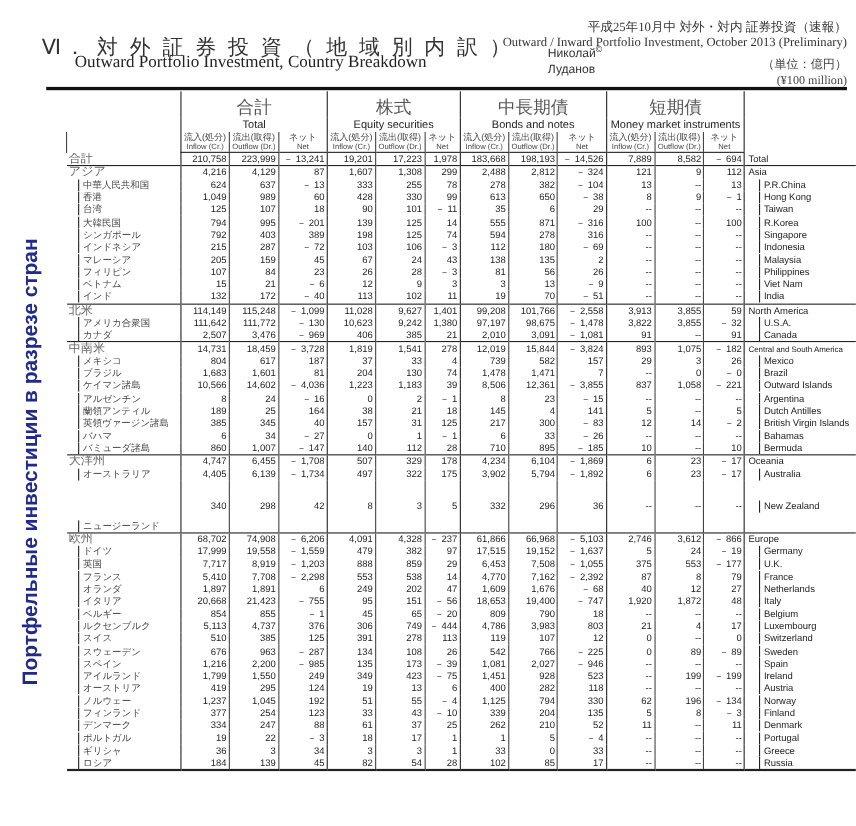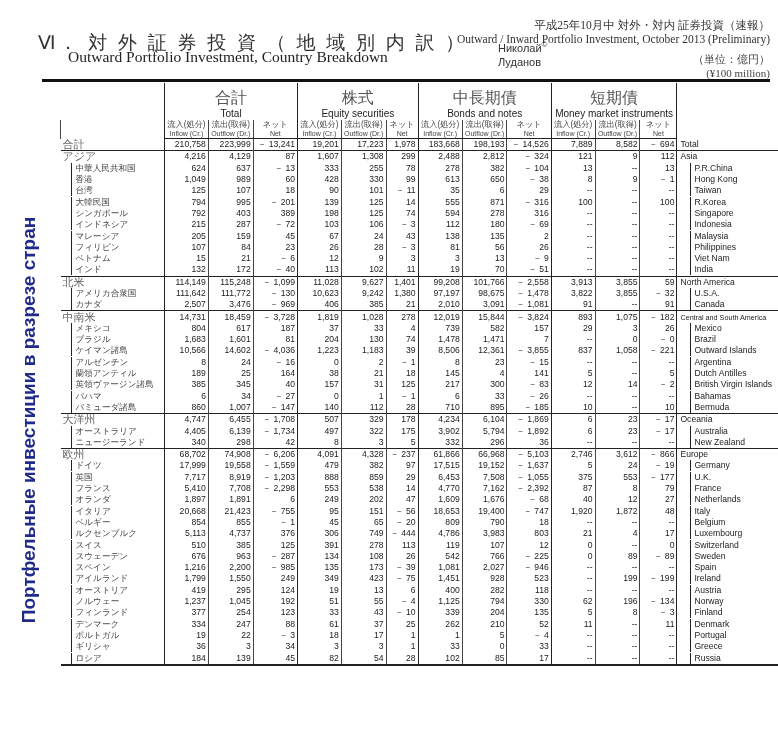--- a/index.html
+++ b/index.html
@@ -363,21 +363,21 @@
         <td class="num">--</td>
         <td class="num">91</td>
         <td class="en" style="border-left: 1.5px solid rgb(34, 34, 34);"><span>Canada</span></td>
       </tr>
       <tr class="region">
         <td class="lbl">中南米</td>
         <td class="num gl">14,731</td>
         <td class="num">18,459</td>
         <td class="num">－ 3,728</td>
         <td class="num gl">1,819</td>
-        <td class="num">1,028</td>
+        <td class="num">1,541</td>
         <td class="num">278</td>
         <td class="num gl">12,019</td>
         <td class="num">15,844</td>
         <td class="num">－ 3,824</td>
         <td class="num gl">893</td>
         <td class="num">1,075</td>
         <td class="num">－ 182</td>
         <td class="en" style="border-left: 1.5px solid rgb(34, 34, 34); font-size: 7.2px;">Central and South America</td>
       </tr>
       <tr class="country">
@@ -534,21 +534,21 @@
         <td class="num">175</td>
         <td class="num gl">3,902</td>
         <td class="num">5,794</td>
         <td class="num">－ 1,892</td>
         <td class="num gl">6</td>
         <td class="num">23</td>
         <td class="num">－ 17</td>
         <td class="en" style="border-left: 1.5px solid rgb(34, 34, 34);"><span>Australia</span></td>
       </tr>
       <tr class="country">
-        <td class="lbl"><span style="border-left: 1.5px solid rgb(34, 34, 34); padding-left: 4px; display: inline-block;">ニュージーランド</span></td>
+        <td class="lbl"><span style="border-left: 1.5px solid rgb(34, 34, 34); padding-left: 4px; display: inline-block; margin-top: 36px;">ニュージーランド</span></td>
         <td class="num gl">340</td>
         <td class="num">298</td>
         <td class="num">42</td>
         <td class="num gl">8</td>
         <td class="num">3</td>
         <td class="num">5</td>
         <td class="num gl">332</td>
         <td class="num">296</td>
         <td class="num">36</td>
         <td class="num gl">--</td>

